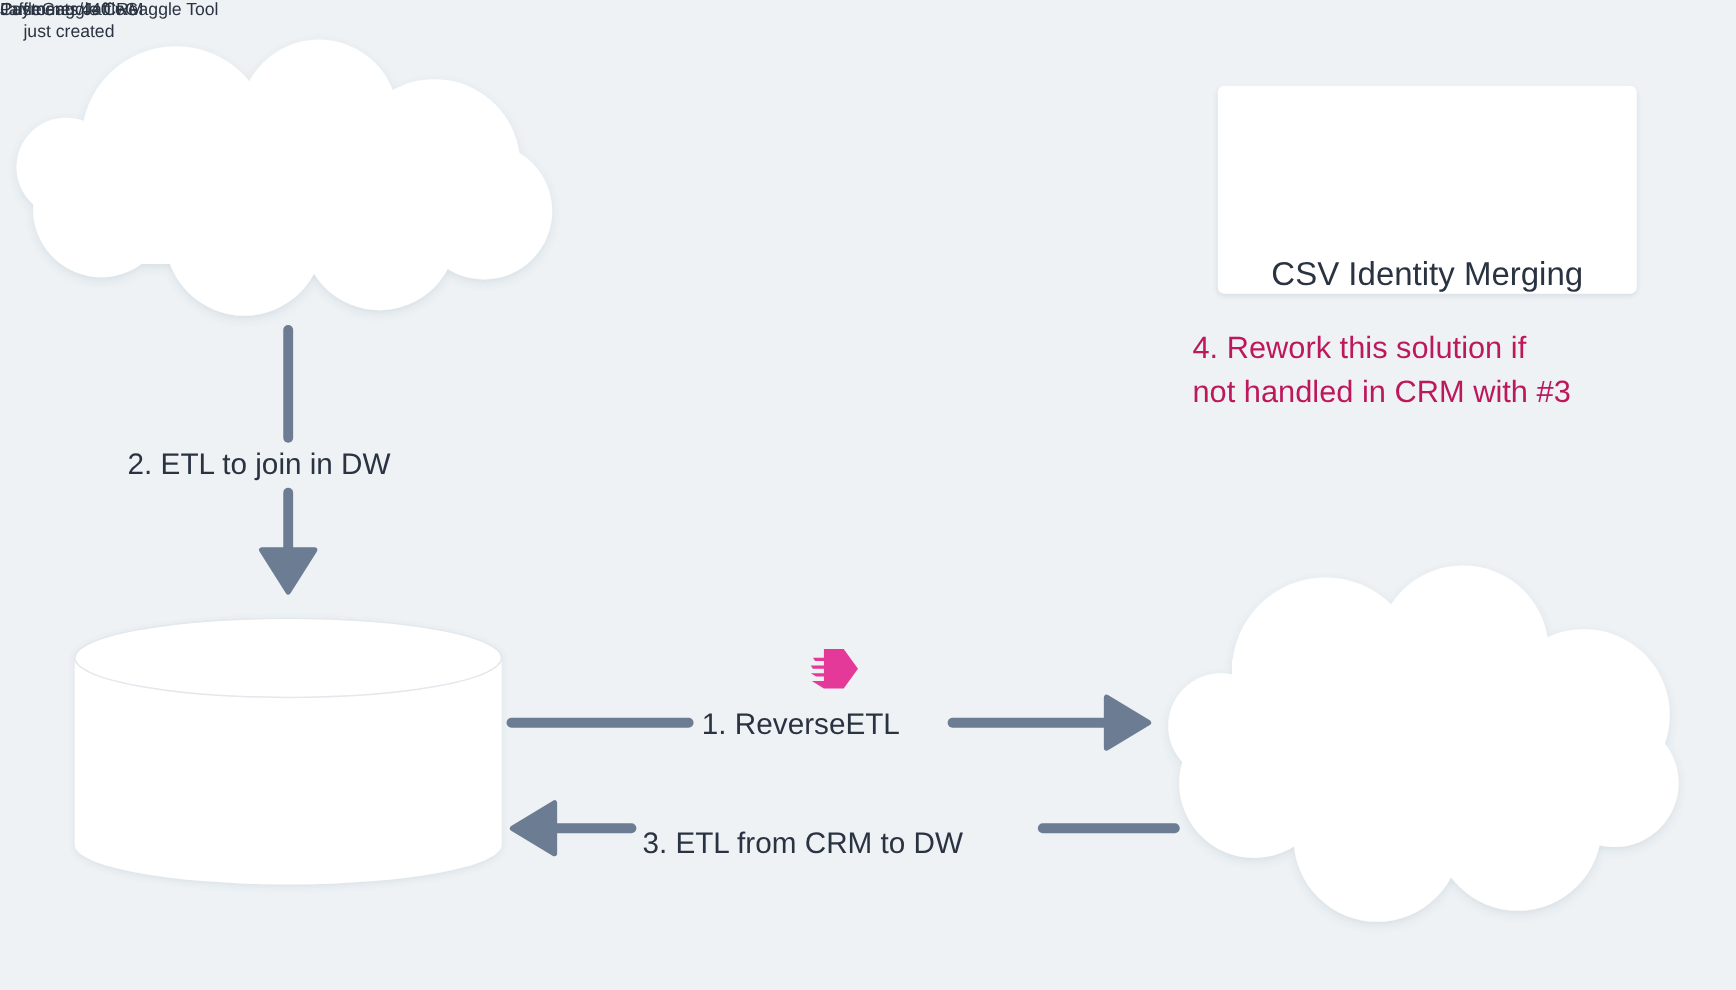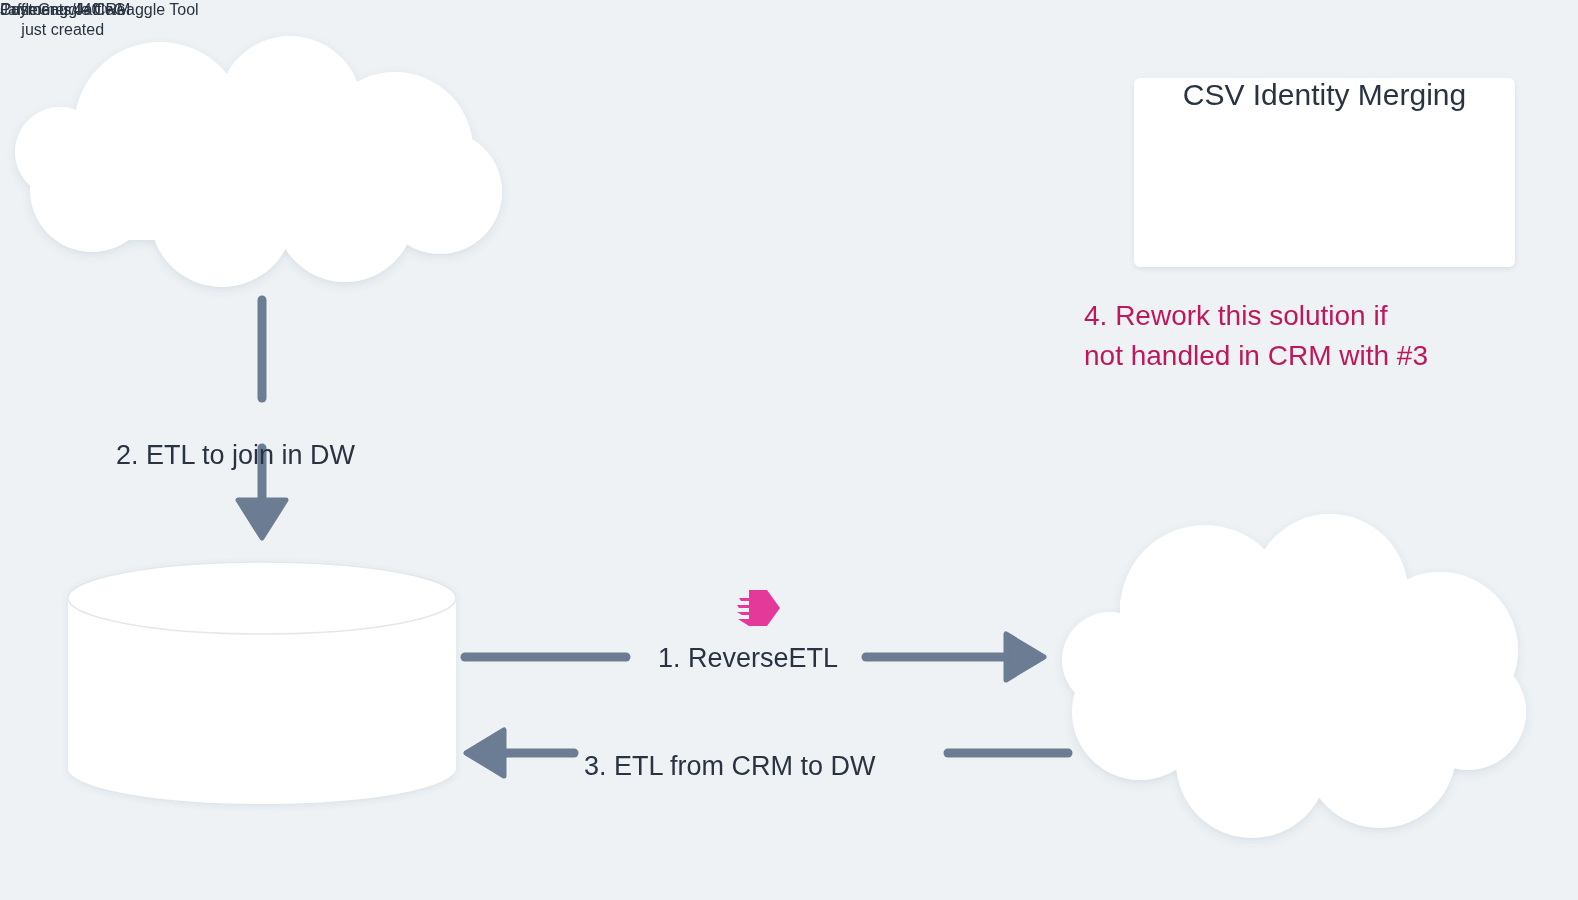--- a/index.html
+++ b/index.html
@@ -37,29 +37,29 @@
     color: #2a3341;
     font-family: "Liberation Sans", sans-serif;
     font-size: 27px;
     line-height: 1.3;
     white-space: nowrap;
     background: transparent;
   }
   
   #box-csv {
     position: absolute;
-    left: 1134px;
+    left: 1107px;
     top: 78px;
     width: 381px;
     height: 189px;
     background: #ffffff;
     border-radius: 6px;
     box-shadow: 0 2px 5px rgba(70,90,110,0.13);
     display: flex;
-    align-items: flex-start;
+    align-items: flex-end;
     justify-content: center;
     font-size: 30px;
     color: #2a3341;
   }
   
   #note-rework {
     position: absolute;
     left: 1084px;
     top: 296px;
     width: 430px;
@@ -70,22 +70,22 @@
   }
   
   #hightouch-mark {
     position: absolute;
     left: 737px;
     top: 589px;
     width: 44px;
     height: 38px;
   }
   
-  #edgelabel-2 { left: 116px; top: 405px; margin-top: 33px; }
-  #edgelabel-1 { left: 638px; top: 641px; margin-left: 20px; }
+  #edgelabel-2 { left: 116px; top: 405px; }
+  #edgelabel-1 { left: 638px; top: 641px; }
   #edgelabel-3 { left: 584px; top: 737px; margin-top: 12px; }
 </style>
 </head>
 <body>
 
 <svg id="canvas" viewBox="0 0 1578 900" xmlns="http://www.w3.org/2000/svg">
   <defs>
     <filter id="softshadow" x="-20%" y="-20%" width="150%" height="160%">
       <feDropShadow dx="0" dy="3" stdDeviation="4" flood-color="#46607a" flood-opacity="0.13"></feDropShadow>
     </filter>

